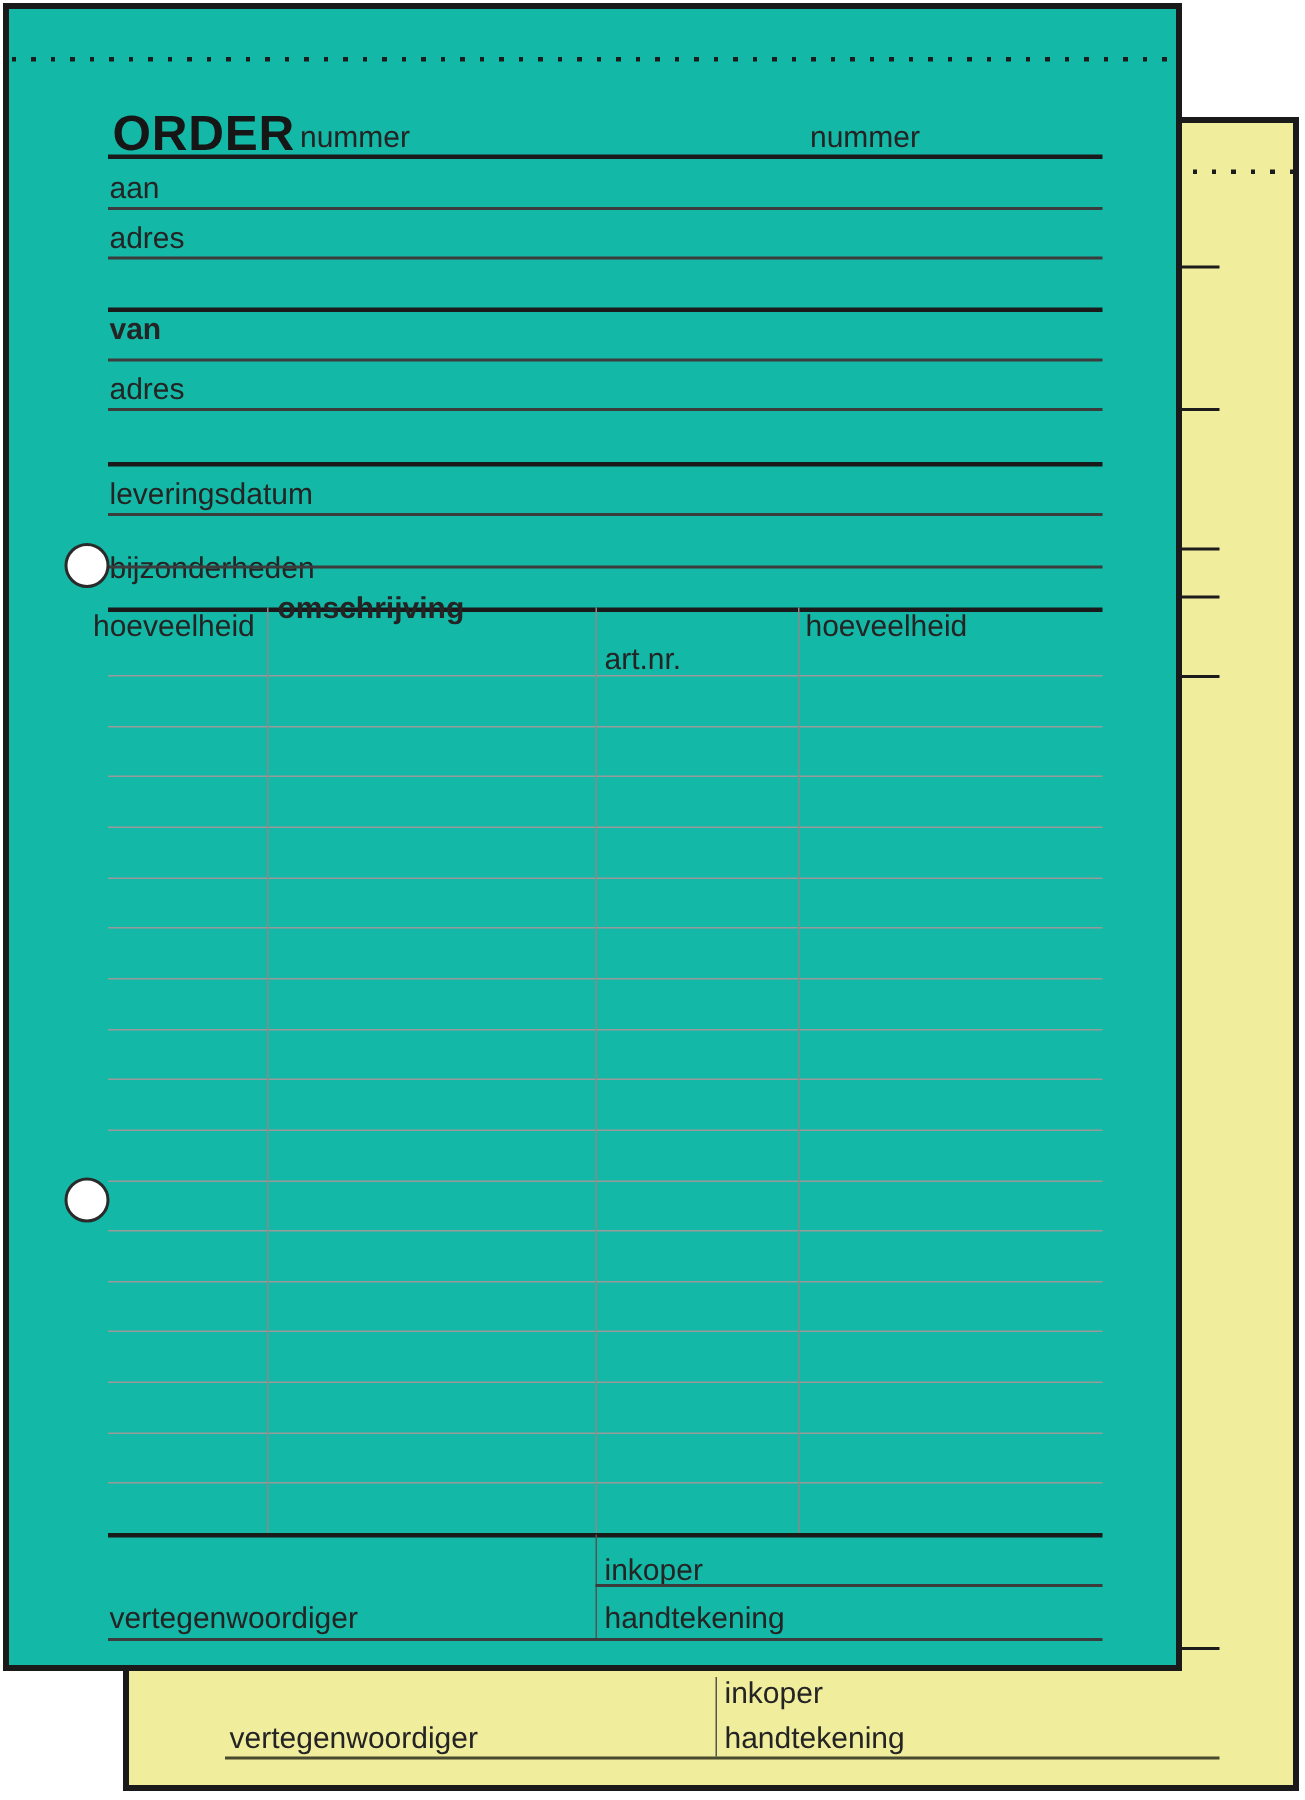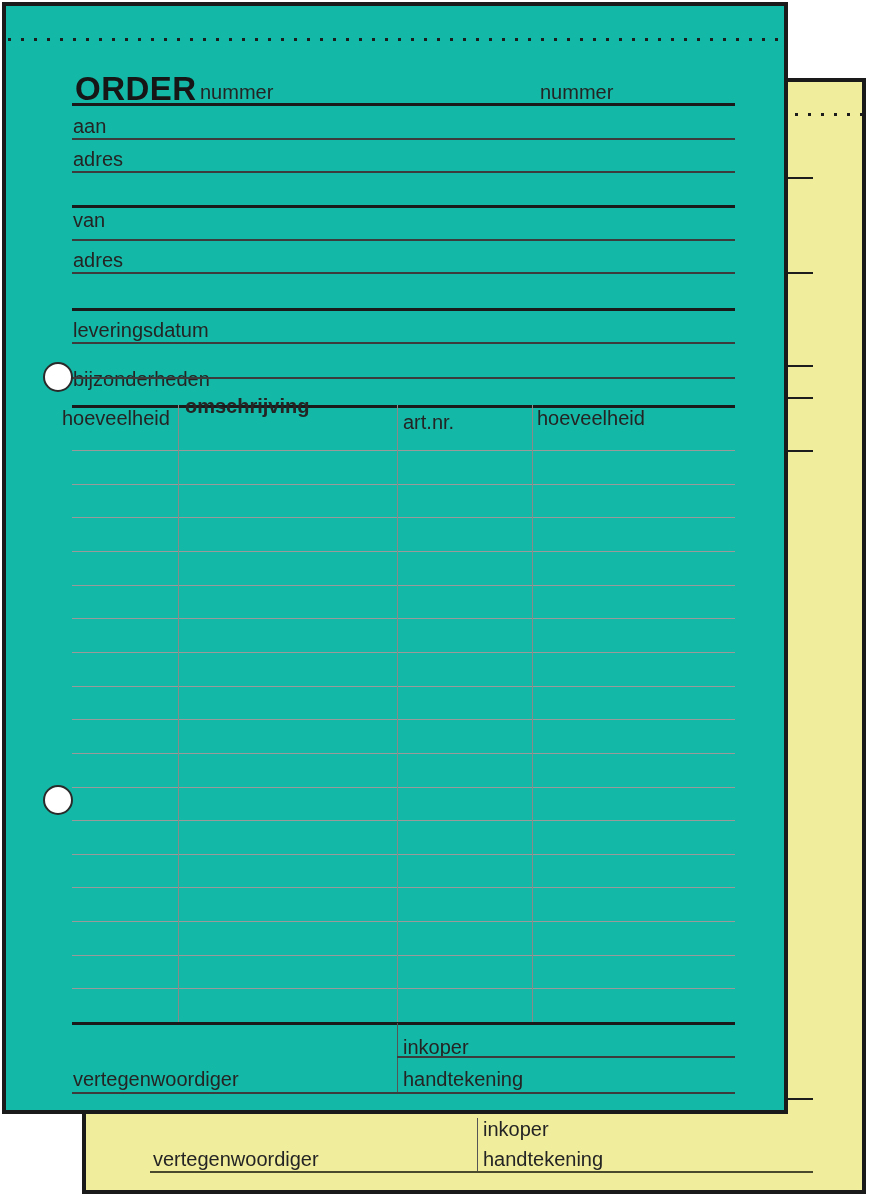--- a/index.html
+++ b/index.html
@@ -58,38 +58,38 @@
   <div class="lbl" style="left:198px;top:81px;">nummer</div>
   <div class="lbl" style="left:538px;top:81px;">nummer</div>
   <div class="thick" style="left:70px;top:101px;width:663px;"></div>
 
   <div class="lbl" style="left:71px;top:115px;">aan</div>
   <div class="line" style="left:70px;top:136px;width:663px;"></div>
   <div class="lbl" style="left:71px;top:148px;">adres</div>
   <div class="line" style="left:70px;top:169px;width:663px;"></div>
   <div class="thick" style="left:70px;top:203px;width:663px;"></div>
 
-  <div class="lbl" style="left:71px;top:209px;">van</div>
+  <div class="lbl" style="left:71px;top:209px;font-weight:bold;">van</div>
   <div class="line" style="left:70px;top:237px;width:663px;"></div>
   <div class="lbl" style="left:71px;top:249px;">adres</div>
   <div class="line" style="left:70px;top:270px;width:663px;"></div>
   <div class="thick" style="left:70px;top:306px;width:663px;"></div>
 
   <div class="lbl" style="left:71px;top:319px;">leveringsdatum</div>
   <div class="line" style="left:70px;top:340px;width:663px;"></div>
   <div class="lbl" style="left:71px;top:368px;">bijzonderheden</div>
   <div class="line" style="left:70px;top:375px;width:663px;"></div>
 
   <div class="hole" style="left:41px;top:360px;"></div>
   <div class="hole" style="left:41px;top:783px;"></div>
 
   <div class="thick" style="left:70px;top:403px;width:663px;"></div>
   <div class="lbl" style="left:60px;top:407px;">hoeveelheid</div>
   <div class="lbl" style="left:183px;top:395px;font-weight:bold;">omschrijving</div>
-  <div class="lbl" style="left:401px;top:411px;">art.nr.</div>
+  <div class="lbl" style="left:401px;top:429px;">art.nr.</div>
   <div class="lbl" style="left:535px;top:407px;">hoeveelheid</div>
   <div class="rowline" style="top:448px;"></div>
 
   <div>
       <div class="rowline" style="top: 481.6px;"></div>
       <div class="rowline" style="top: 515.3px;"></div>
       <div class="rowline" style="top: 548.9px;"></div>
       <div class="rowline" style="top: 582.6px;"></div>
       <div class="rowline" style="top: 616.2px;"></div>
       <div class="rowline" style="top: 649.9px;"></div>

